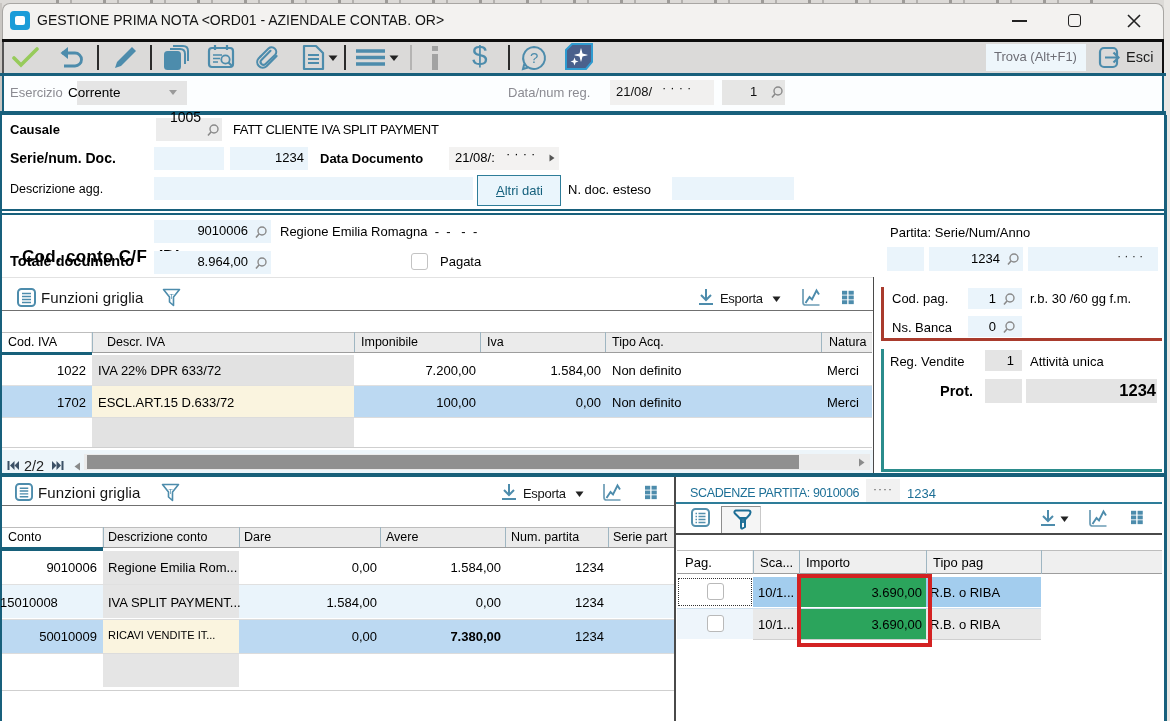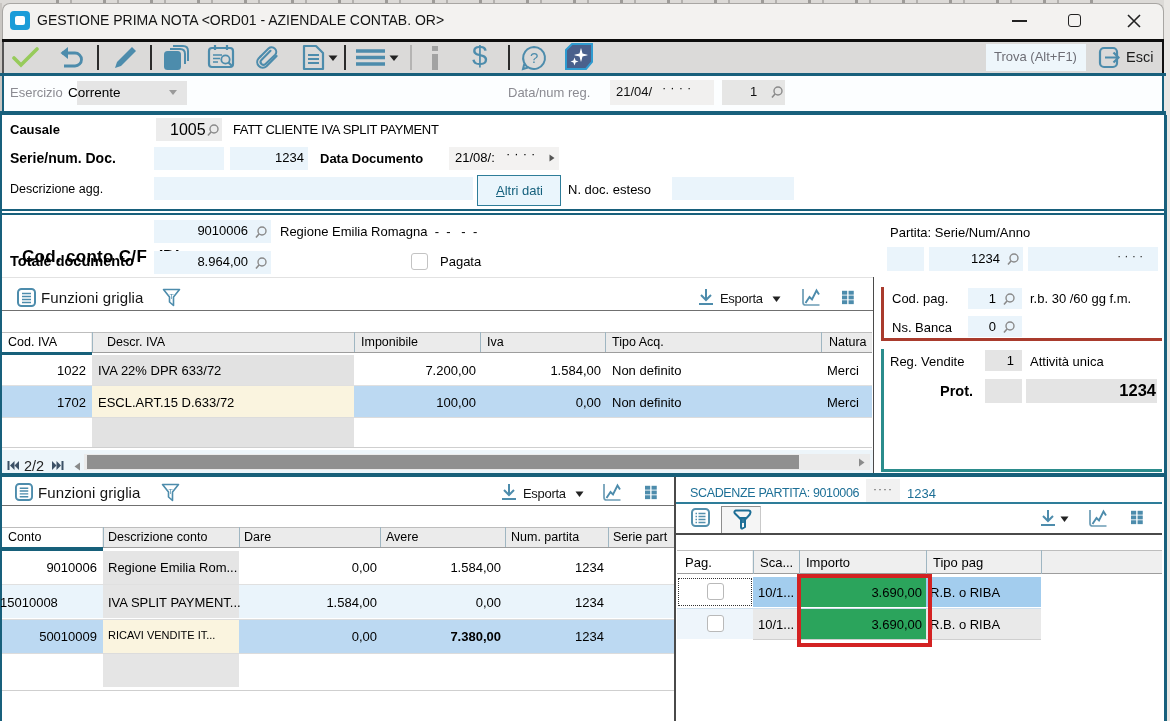--- a/index.html
+++ b/index.html
@@ -117,37 +117,37 @@
 
 <div class="abs" style="left:2px;top:75.5px;width:1162px;height:35.5px;background:#fcfeff;border-left:2px solid #18607c;border-right:2px solid #18607c;"></div>
 <div class="abs" style="left:10px;top:85px;font-size:13px;color:#8b8b92;">Esercizio</div>
 <div class="abs" style="left:77px;top:81px;width:110px;height:24px;background:#e5e5e5;"></div>
 <div class="abs" style="left:68px;top:85px;font-size:13.5px;color:#000;">Corrente</div>
 <svg class="abs" style="left:168px;top:89px;" width="10" height="8" viewBox="0 0 10 8">
     <path d="M1 1 L5 6 L9 1 Z" fill="#9a9a9a"></path>
   </svg>
 <div class="abs" style="left:508px;top:85px;font-size:13px;color:#8b8b92;">Data/num reg.</div>
 <div class="abs" style="left:610px;top:80px;width:104px;height:25px;background:#f1f0ef;"></div>
-<div class="abs" style="left:616px;top:84px;font-size:13px;color:#111;">21/04/</div>
+<div class="abs" style="left:616px;top:84px;font-size:13px;color:#111;">21/08/</div>
 <div class="abs" style="left:662px;top:80px;font-size:13px;color:#111;letter-spacing:4px;">····</div>
 <div class="abs" style="left:722px;top:80px;width:63px;height:25px;background:#e6e6e5;"></div>
 <div class="abs" style="left:750px;top:84px;font-size:13px;color:#111;">1</div>
 <svg class="abs" style="left:770px;top:85px;" width="14" height="14" viewBox="0 0 14 14">
     <circle cx="8" cy="6" r="4" fill="none" stroke="#8a8a8a" stroke-width="1.4"></circle>
     <path d="M5 9 L2 12.5" stroke="#8a8a8a" stroke-width="1.6"></path>
   </svg>
 
 <div class="abs" style="left:0;top:111px;width:1166px;height:3.5px;background:#18607c;"></div>
 
 <div class="abs" style="left:0;top:114.5px;width:1166px;height:606.5px;background:#fff;border-left:2px solid #18607c;"></div>
 <div class="abs" style="left:1164px;top:114.5px;width:2.5px;height:606.5px;background:#18607c;"></div>
 
 <div class="abs lbl b" style="left:10px;top:122px;">Causale</div>
 <div class="abs" style="left:156px;top:118px;width:66px;height:23px;background:#ececec;"></div>
-<div class="abs" style="left:170px;top:121px;font-size:16px;">1005</div>
+<div class="abs" style="left:170px;top:109px;font-size:14px;">1005</div>
 <svg class="abs" style="left:206px;top:123px;" width="14" height="14" viewBox="0 0 14 14">
     <circle cx="8" cy="6" r="4" fill="none" stroke="#8a8a8a" stroke-width="1.4"></circle>
     <path d="M5 9 L2 12.5" stroke="#8a8a8a" stroke-width="1.6"></path>
   </svg>
 <div class="abs lbl" style="left:233px;top:122px;letter-spacing:-0.35px;">FATT CLIENTE IVA SPLIT PAYMENT</div>
 
 <div class="abs b" style="left:10px;top:150px;font-size:14px;">Serie/num. Doc.</div>
 <div class="abs fblue" style="left:154px;top:147px;width:70px;height:23px;"></div>
 <div class="abs fblue" style="left:230px;top:147px;width:78px;height:23px;"></div>
 <div class="abs" style="left:0;top:150px;width:304px;text-align:right;font-size:13px;">1234</div>

